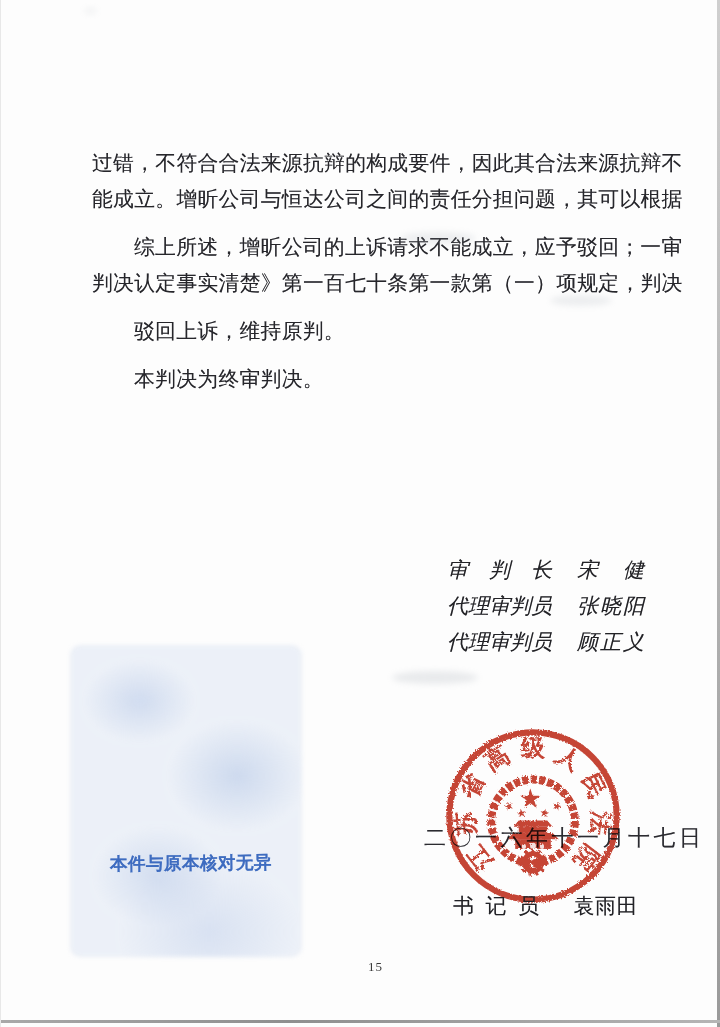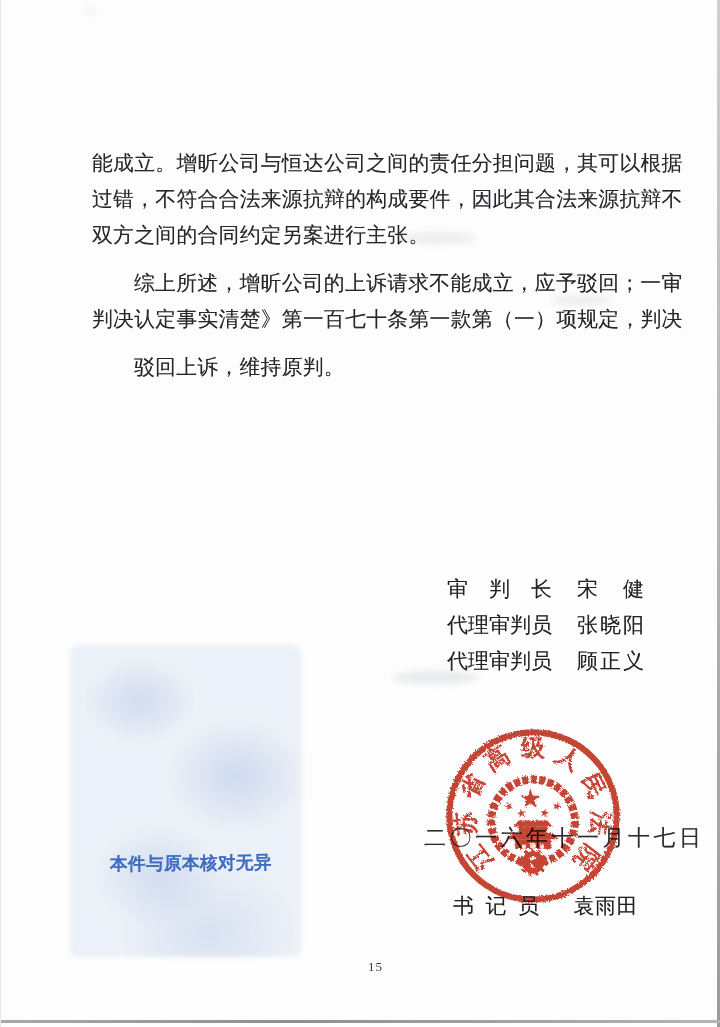--- a/index.html
+++ b/index.html
@@ -14,22 +14,22 @@
   
   .body-text{
     position:absolute;left:92px;top:145px;width:576px;
     font-size:20.8px;line-height:36px;letter-spacing:0.3px;
     color:#26262b;text-shadow:0 0 0.5px rgba(20,20,30,.35);
   }
   .body-text .line{white-space:nowrap;}
   .body-text .line.indent{text-indent:42px;margin-top:12px;}
 
   
-  .judges{position:absolute;left:447px;top:571px;font-size:21px;color:#222226;
-          text-shadow:0 0 0.5px rgba(20,20,30,.3);}
+  .judges{position:absolute;left:447px;top:552px;font-size:21px;color:#222226;
+          text-shadow:0 0 0.5px rgba(20,20,30,.3);font-style:italic;}
   .judge-row{position:relative;height:36px;line-height:36px;white-space:nowrap;}
   .judge-name{position:absolute;left:130px;top:0;letter-spacing:2px;}
 
   
   .date-line{
     position:absolute;left:424px;top:827px;z-index:1;
     font-size:22px;line-height:1;letter-spacing:3.5px;color:#2b2b30;
     text-shadow:0 0 0.5px rgba(20,20,30,.3);white-space:nowrap;
   }
 
@@ -87,26 +87,26 @@
   .smudge.s4{left:84px;top:8px;width:13px;height:6px;opacity:.12;}
 </style>
 </head>
 <body>
 
 <div class="page">
 
   <div class="blue-patch"></div>
 
   <div class="body-text">
+    <div class="line">过错，不符合合法来源抗辩的构成要件，因此其合法来源抗辩不</div>
     <div class="line">能成立。增昕公司与恒达公司之间的责任分担问题，其可以根据</div>
-    <div class="line">过错，不符合合法来源抗辩的构成要件，因此其合法来源抗辩不</div>
-    <div class="line">双方之间的合同约定另案进行主张。</div>
     <div class="line indent">综上所述，增昕公司的上诉请求不能成立，应予驳回；一审</div>
     <div class="line">判决认定事实清楚》第一百七十条第一款第（一）项规定，判决</div>
     <div class="line indent">驳回上诉，维持原判。</div>
+    <div class="line indent">本判决为终审判决。</div>
   </div>
 
   <div class="judges">
     <div class="judge-row">
       <span class="judge-title">审　判　长</span>
       <span class="judge-name">宋　健</span>
     </div>
     <div class="judge-row">
       <span class="judge-title">代理审判员</span>
       <span class="judge-name">张晓阳</span>

